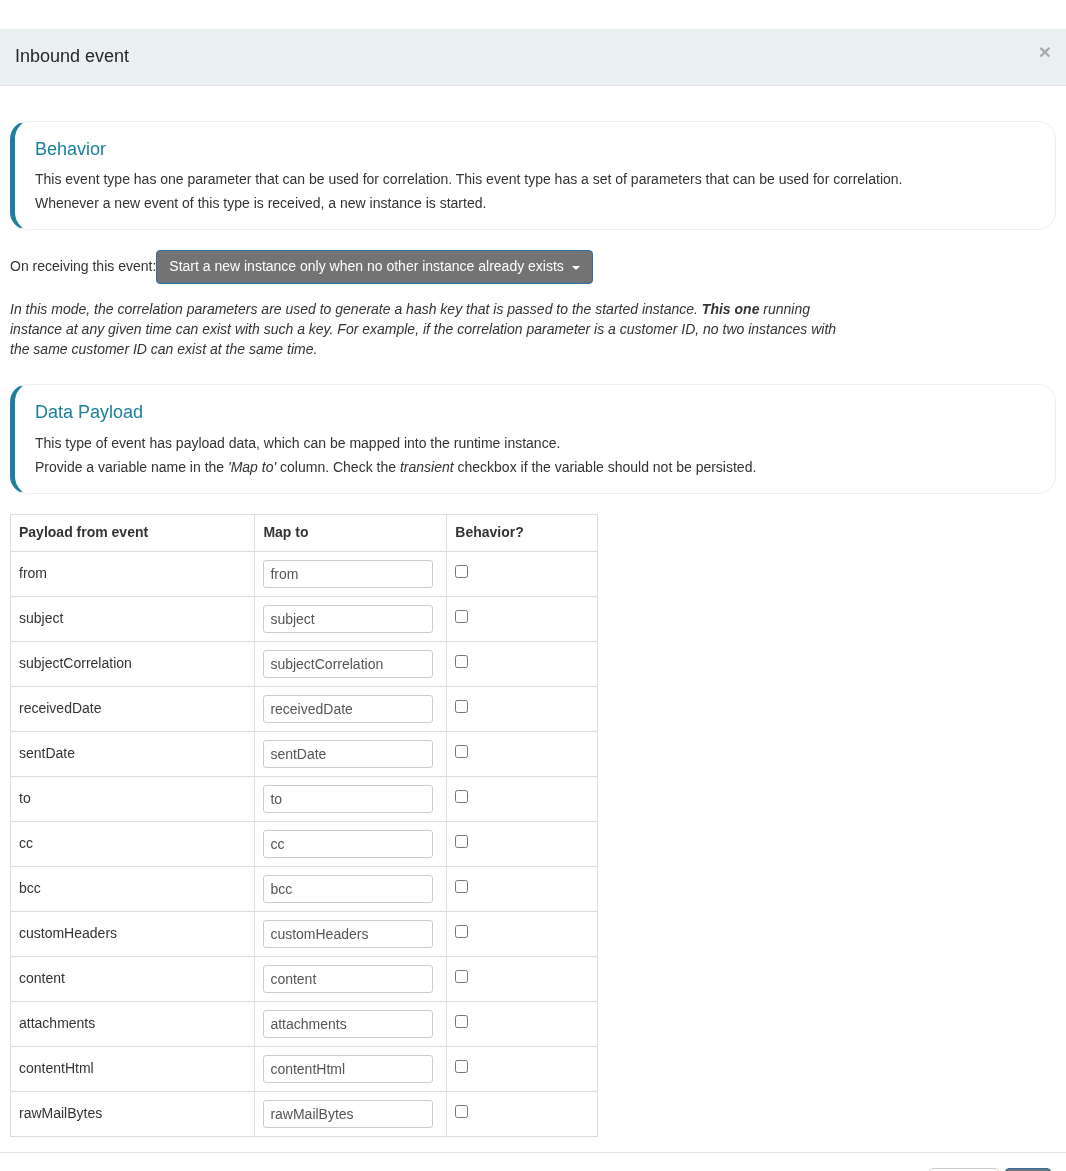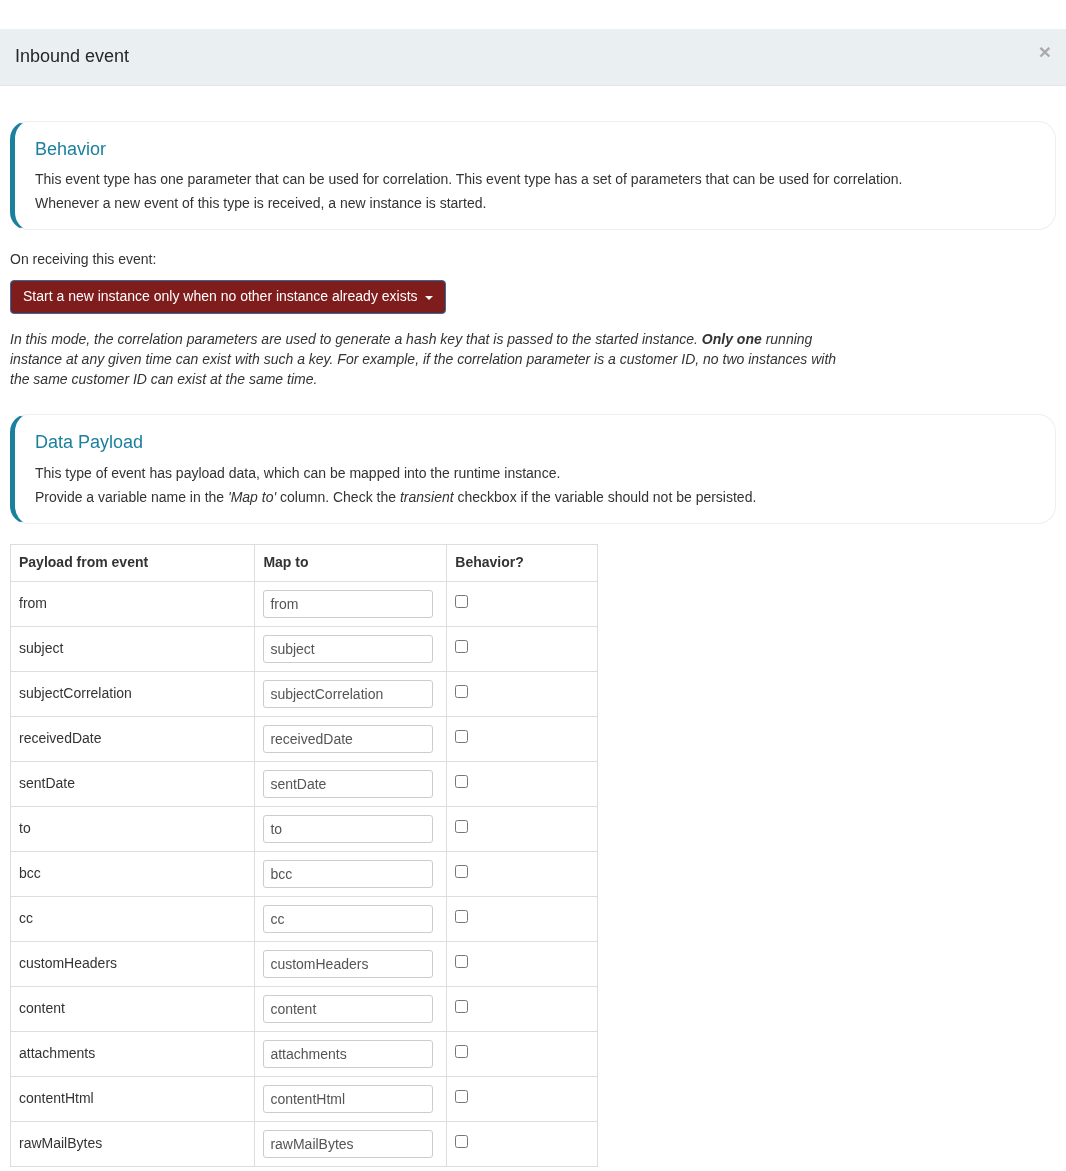--- a/index.html
+++ b/index.html
@@ -56,41 +56,39 @@
     .bs-callout p {
       font-size: 14px;
       color: #333;
       margin-bottom: 4px;
     }
     .callout-row { margin-bottom: 6px; }
     .callout-row:last-child { margin-bottom: 0; }
     .receive-row {
       margin-bottom: 15px;
       display: flex;
-      align-items: flex-start;
-      gap: 10px;
-      flex-direction: column;
+      align-items: center;
     }
     .receive-label { font-size: 14px; color: #333; white-space: nowrap; }
     .btn {
       display: inline-block;
       padding: 6px 12px;
       font-size: 14px;
       font-weight: 400;
       line-height: 1.428;
       text-align: center;
       white-space: nowrap;
       vertical-align: middle;
       cursor: pointer;
       border: 1px solid transparent;
       border-radius: 4px;
     }
     .btn-primary {
       color: #fff;
-      background-color: #7f1d1d;
+      background-color: #737373;
       border-color: #2e6da4;
     }
     .btn-default {
       color: #333;
       background-color: #fff;
       border-color: #ccc;
     }
     .caret {
       display: inline-block;
       width: 0; height: 0;
@@ -170,21 +168,21 @@
 
   <div class="receive-row">
     <span class="receive-label">On receiving this event:</span>
     <button class="btn btn-primary">
       <span>Start a new instance only when no other instance already exists</span>
       <span class="caret"></span>
     </button>
   </div>
 
   <p class="mode-desc">
-    <span>In this mode, the correlation parameters are used to generate a hash key that is passed to the started instance. </span><b>Only one</b><span> running instance at any given time can exist with such a key. For example, if the correlation parameter is a customer ID, no two instances with the same customer ID can exist at the same time.</span>
+    <span>In this mode, the correlation parameters are used to generate a hash key that is passed to the started instance. </span><b>This one</b><span> running instance at any given time can exist with such a key. For example, if the correlation parameter is a customer ID, no two instances with the same customer ID can exist at the same time.</span>
   </p>
 
   <div class="bs-callout bs-callout-info">
     <h4>Data Payload</h4>
     <p class="callout-row">This type of event has payload data, which can be mapped into the runtime instance.</p>
     <p class="callout-row">
       <span>Provide a variable name in the </span><em>'Map to'</em><span> column. Check the </span><em>transient</em><span> checkbox if the variable should not be persisted.</span>
     </p>
   </div>
 
@@ -221,27 +219,27 @@
           <td class="col-payload">sentDate</td>
           <td class="col-mapto"><input type="text" class="form-control" value="sentDate" style=""></td>
           <td class="col-trans"><input type="checkbox" style=""></td>
         </tr>
         <tr>
           <td class="col-payload">to</td>
           <td class="col-mapto"><input type="text" class="form-control" value="to" style=""></td>
           <td class="col-trans"><input type="checkbox" style=""></td>
         </tr>
         <tr>
+          <td class="col-payload">cc</td>
+          <td class="col-mapto"><input type="text" class="form-control" value="cc" style=""></td>
+          <td class="col-trans"><input type="checkbox" style=""></td>
+        </tr>
+        <tr>
           <td class="col-payload">bcc</td>
           <td class="col-mapto"><input type="text" class="form-control" value="bcc" style=""></td>
-          <td class="col-trans"><input type="checkbox" style=""></td>
-        </tr>
-        <tr>
-          <td class="col-payload">cc</td>
-          <td class="col-mapto"><input type="text" class="form-control" value="cc" style=""></td>
           <td class="col-trans"><input type="checkbox" style=""></td>
         </tr>
         <tr>
           <td class="col-payload">customHeaders</td>
           <td class="col-mapto"><input type="text" class="form-control" value="customHeaders" style=""></td>
           <td class="col-trans"><input type="checkbox" style=""></td>
         </tr>
         <tr>
           <td class="col-payload">content</td>
           <td class="col-mapto"><input type="text" class="form-control" value="content" style=""></td>

